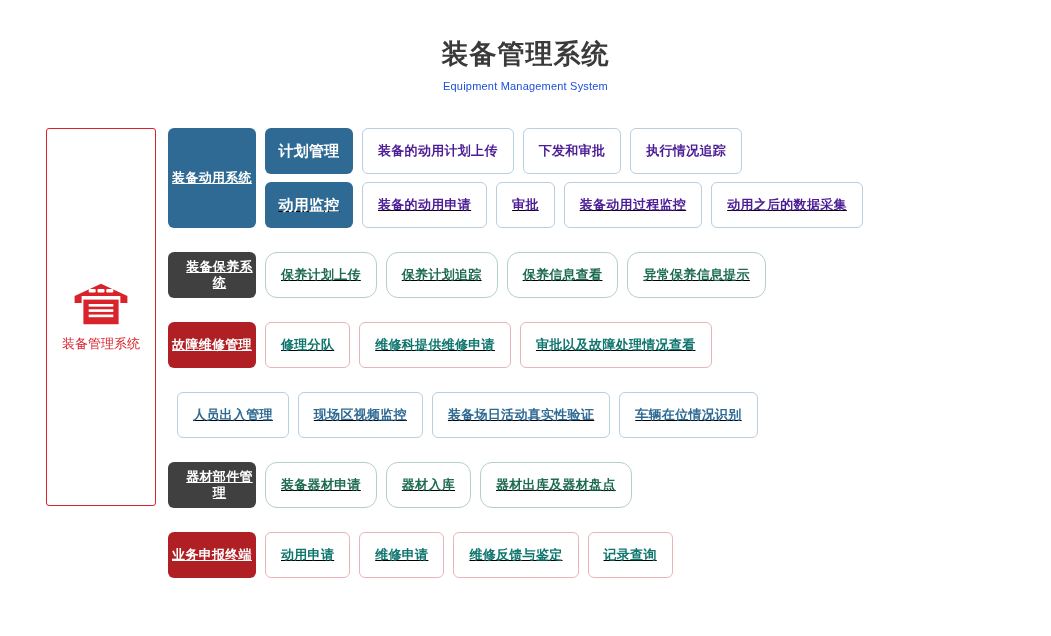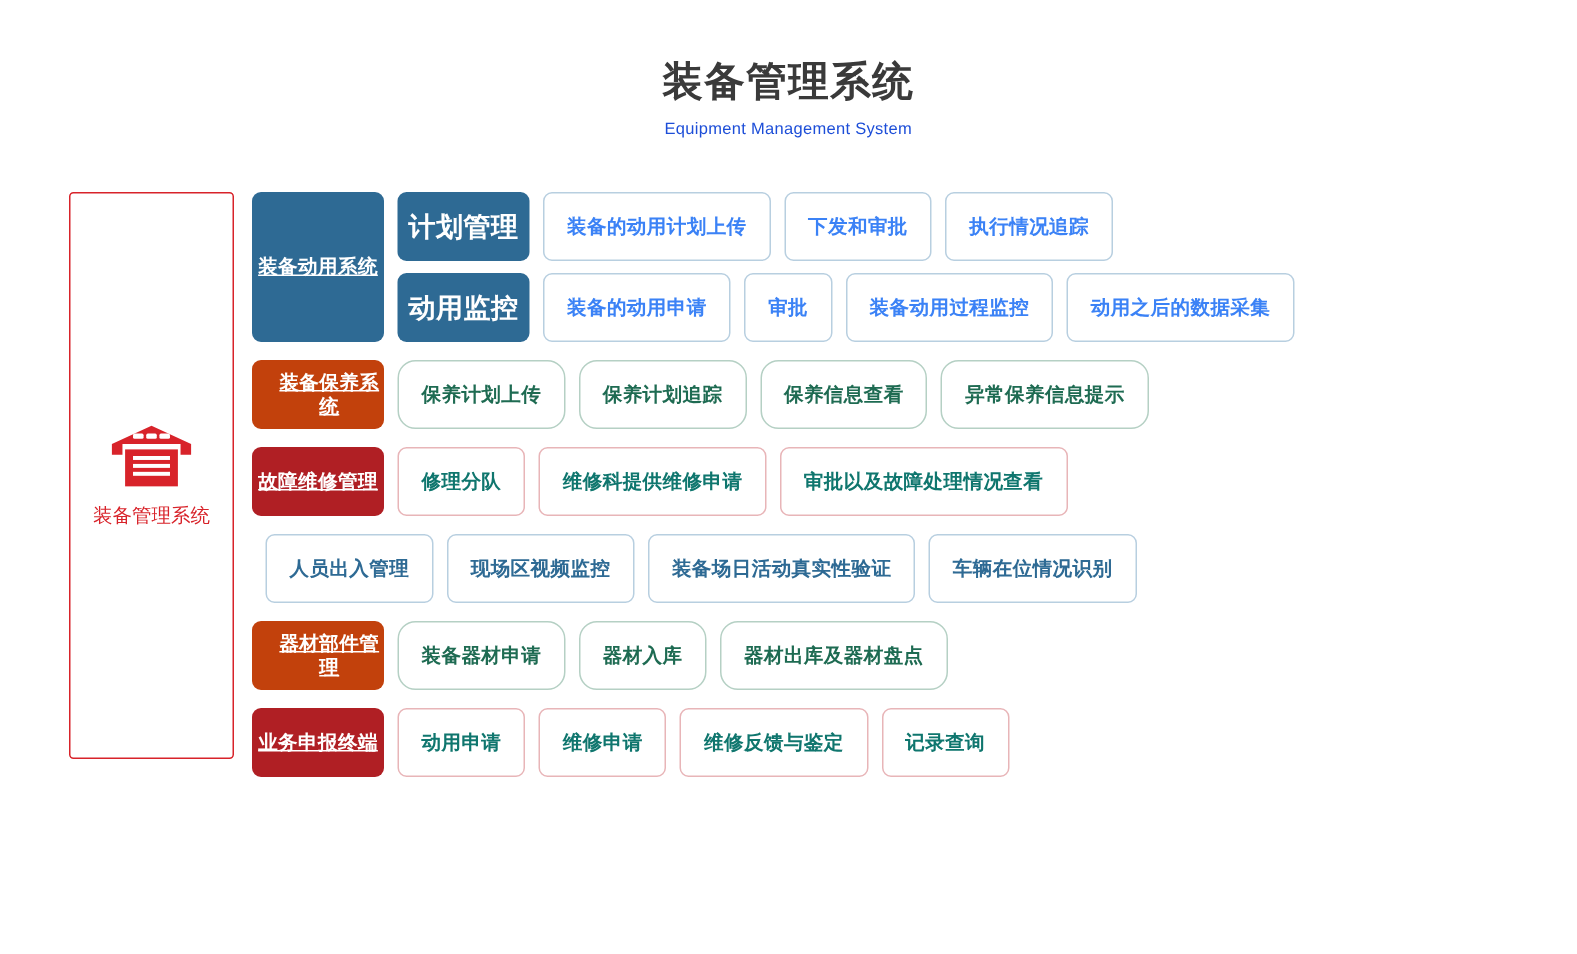--- a/index.html
+++ b/index.html
@@ -109,28 +109,28 @@
     display: flex;
     flex-direction: column;
     flex: 1;
   }
   .subrow {
     display: flex;
     align-items: stretch;
     margin-bottom: 8px;
     height: 46px;
   }
-  .subrow:last-child { margin-bottom: 4px; }
+  .subrow:last-child { margin-bottom: 16px; text-decoration: underline; }
 
   .sub-block {
     width: 88px;
     flex: none;
     border-radius: 6px;
     color: #ffffff;
-    font-size: 18px;
+    font-size: 15px;
     font-weight: bold;
     display: flex;
     align-items: center;
     justify-content: center;
     text-align: center;
     box-sizing: border-box;
     margin-right: 9px;
     letter-spacing: 0.3px;
   }
 
@@ -149,24 +149,24 @@
     box-sizing: border-box;
     white-space: nowrap;
     letter-spacing: 0.3px;
     flex: none;
   }
   .leaf:last-child { margin-right: 0; }
 
   
   .t-blue .cat-block,
   .t-blue .sub-block { background: #2e6a94; }
-  .t-blue .leaf { border-color: #b8cfe0; color: #3b82f6; }
-
-  
-  .t-green .cat-block { background: #c2410c; padding-left: 15px; }
+  .t-blue .leaf { border-color: #b8cfe0; color: #4c1d95; }
+
+  
+  .t-green .cat-block { background: #404040; padding-left: 15px; }
   .t-green .leaf { border-color: #b5d0c4; color: #1e6b52; border-radius: 12px; }
 
   
   .t-red .cat-block { background: #b01f24; }
   .t-red .leaf { border-color: #e8b5b8; color: #0f766e; }
 
   
   .t-blue2 .cat-block { background: #35749e; }
   .t-blue2 .leaf { border-color: #b8cfe0; color: #2e6a94; }
 

